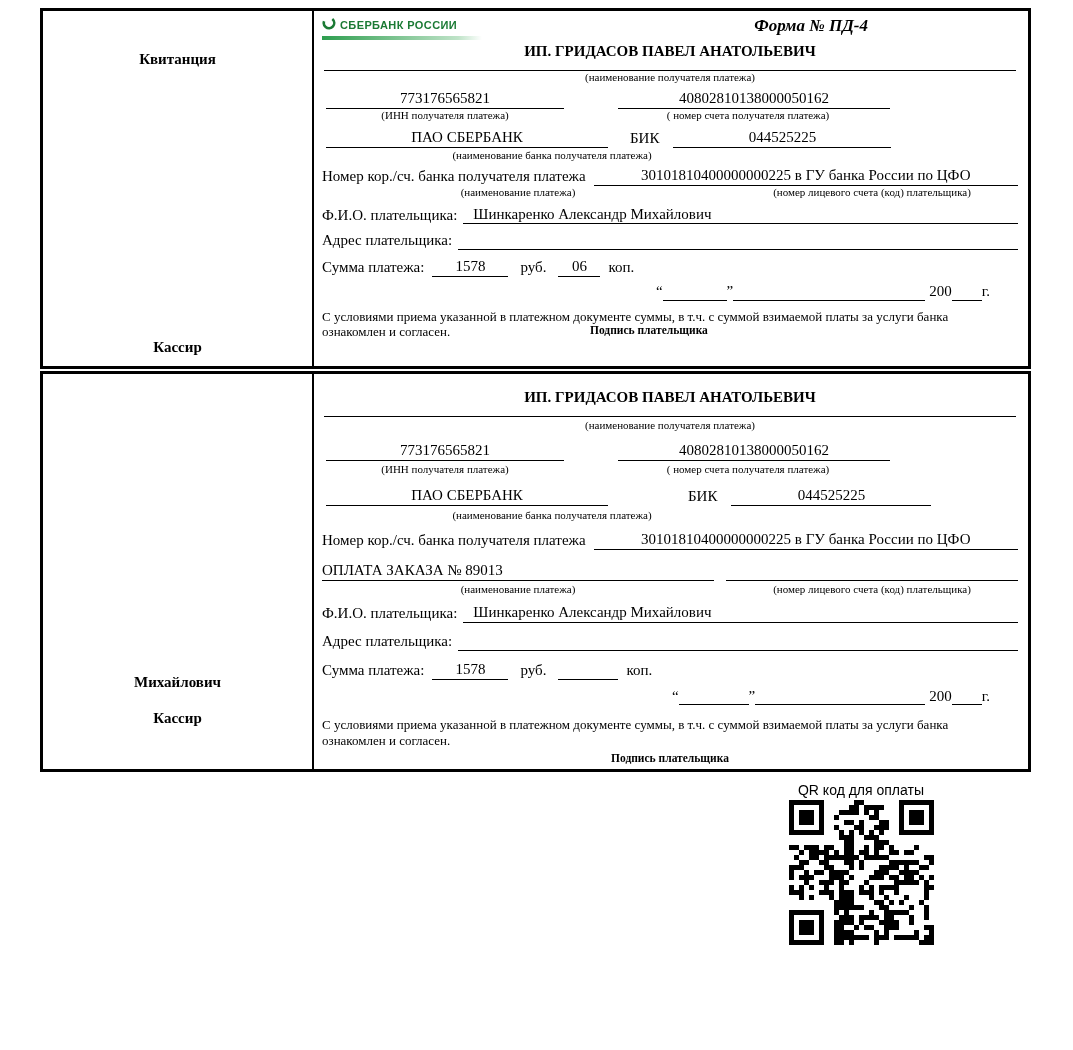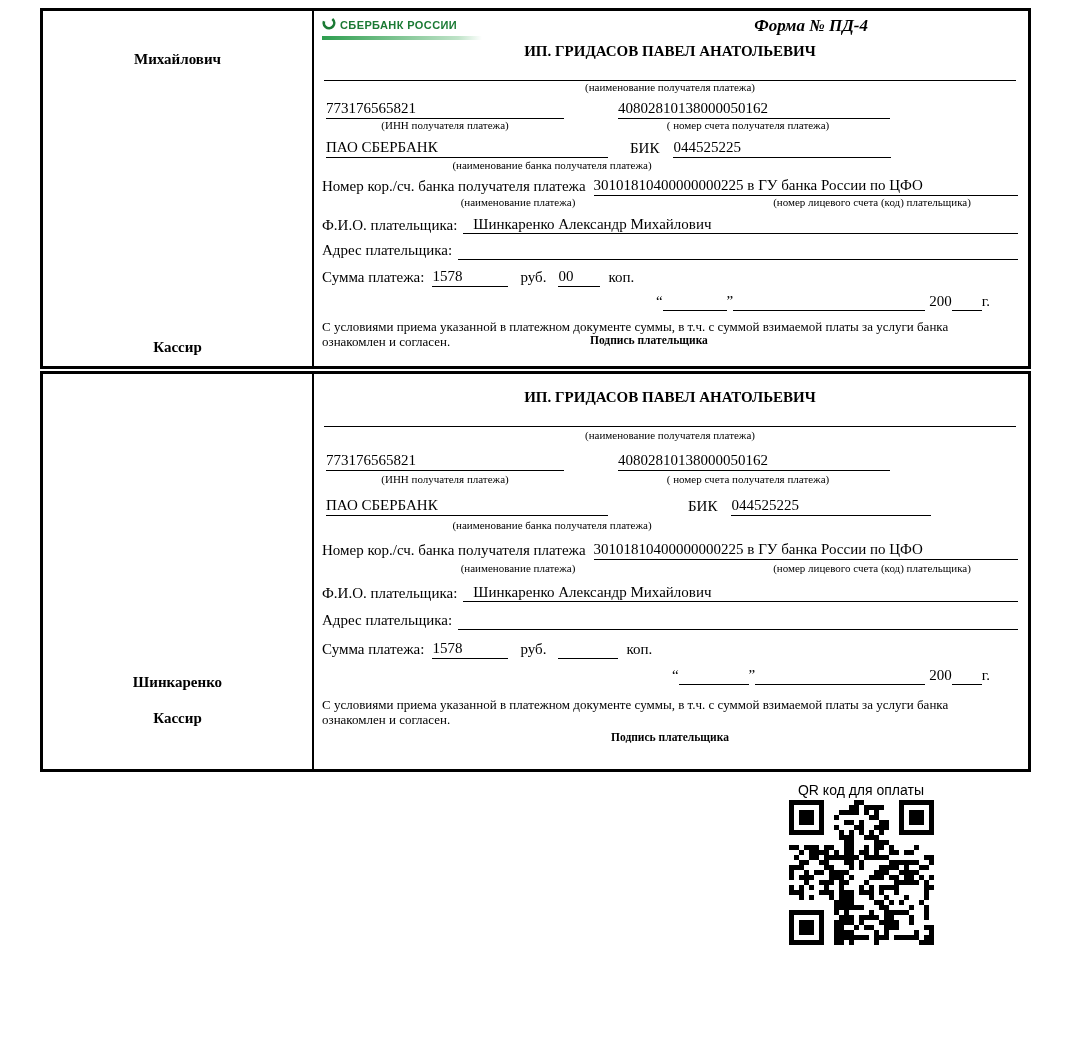--- a/index.html
+++ b/index.html
@@ -23,51 +23,51 @@
     position:relative; text-align:center; font-weight:bold; font-size:15px;
   }
   #box-notice  .side-label { position:absolute; top:40px;  left:0; width:100%; }
   #box-notice  .cashier    { position:absolute; bottom:10px; left:0; width:100%; }
   #box-receipt .side-label { position:absolute; bottom:78px; left:0; width:100%; }
   #box-receipt .cashier    { position:absolute; bottom:42px; left:0; width:100%; }
 
   .cell-right { flex:1; padding:5px 10px 3px 8px; font-size:15px; line-height:1.18; position:relative; }
 
   .row { display:flex; align-items:flex-end; }
-  .u { display:inline-block; border-bottom:1px solid #000; text-align:left; min-height:17px; vertical-align:bottom; }
+  .u { display:inline-block; border-bottom:1px solid #000; text-align:center; min-height:17px; vertical-align:bottom; }
   .small { font-size:11px; line-height:1.25; }
   .c { text-align:center; }
 
   .logo-row { display:flex; justify-content:space-between; align-items:flex-start; height:26px; }
   .sber-logo { display:inline-block; width:160px; }
   .sber-top { display:flex; align-items:center; gap:4px; }
   .sber-text { color:#1b7a34; font-weight:bold; font-size:11px; letter-spacing:.4px; font-family:"Liberation Sans", sans-serif; }
   .sber-bar { height:4px; margin-top:1px; background:linear-gradient(90deg,#2e9e4f,#bfe3c8 85%,#ffffff); }
   .form-no { font-weight:bold; font-style:italic; font-size:17px; padding-right:150px; white-space:nowrap; }
 
-  .title { text-align:center; font-weight:bold; border-bottom:1px solid #000; margin:1px 2px 0 2px; padding-bottom:19px; }
+  .title { text-align:center; font-weight:bold; border-bottom:1px solid #000; margin:1px 2px 0 2px; padding-bottom:9px; }
 
   .agree { position:relative; margin-top:8px; }
   .agree-text { font-size:13px; width:658px; line-height:1.22; }
   .sign-inline { position:absolute; left:268px; top:15px; font-weight:bold; font-size:11.5px; }
   .sign-block { text-align:center; font-weight:bold; font-size:11.5px; margin-top:3px; }
 
   .qr-wrap { position:absolute; left:745px; top:782px; width:232px; text-align:center; }
   .qr-caption { font-family:"Liberation Sans", sans-serif; font-size:14px; }
   .qr-box { width:150px; height:150px; margin:0 auto; background:#fff; }
   .qr-box svg { display:block; margin:2px auto 0 auto; }
 </style>
 </head>
 <body>
 
 <div class="sheet">
 
   <div class="formbox" id="box-notice">
     <div class="cell-left">
-      <div class="side-label">Михайлович</div>
+      <div class="side-label">Квитанция</div>
       <div class="cashier">Кассир</div>
     </div>
     <div class="cell-right">
 
       <div class="logo-row">
         <span class="sber-logo">
           <span class="sber-top">
             <span>
               <svg width="14" height="14" viewBox="0 0 14 14">
                   <circle cx="7" cy="7" r="5.2" fill="none" stroke="#1b7a34" stroke-width="2.6" stroke-dasharray="22 11" transform="rotate(-50 7 7)"></circle>
@@ -116,21 +116,21 @@
 
       <div class="row" style="margin-top:8px;">
         <span style="white-space:nowrap;">Адрес плательщика:</span>
         <span class="u" style="flex:1; margin-left:6px;"></span>
       </div>
 
       <div class="row" style="margin-top:8px;">
         <span>Сумма платежа:</span>
         <span class="u" style="width:76px; margin-left:8px;">1578</span>
         <span style="margin-left:12px;">руб.</span>
-        <span class="u" style="width:42px; margin-left:12px;">00</span>
+        <span class="u" style="width:42px; margin-left:12px;">06</span>
         <span style="margin-left:8px;">коп.</span>
       </div>
 
       <div class="row" style="margin-top:6px; justify-content:flex-end; padding-right:28px;">
         <span>“</span>
         <span class="u" style="width:64px;"></span>
         <span>”</span>
         <span class="u" style="width:192px;"></span>
         <span style="margin-left:4px;">200</span>
         <span class="u" style="width:30px;"></span>
@@ -140,21 +140,21 @@
       <div class="agree">
         <div class="agree-text">С условиями приема указанной в платежном документе суммы, в т.ч. с суммой взимаемой платы за услуги банка ознакомлен и согласен.</div>
         <div class="sign-inline">Подпись плательщика</div>
       </div>
 
     </div>
   </div>
 
   <div class="formbox" id="box-receipt">
     <div class="cell-left">
-      <div class="side-label">Шинкаренко</div>
+      <div class="side-label">Михайлович</div>
       <div class="cashier">Кассир</div>
     </div>
     <div class="cell-right" style="padding-top:14px;">
 
       <div class="title">ИП. ГРИДАСОВ ПАВЕЛ АНАТОЛЬЕВИЧ</div>
       <div class="small c" style="margin-top:2px;">(наименование получателя платежа)</div>
 
       <div class="row" style="margin-top:10px;">
         <span class="u" style="width:238px; margin-left:4px;">773176565821</span>
         <span class="u" style="width:272px; margin-left:54px;">40802810138000050162</span>
@@ -169,20 +169,24 @@
         <span style="margin-left:80px;">БИК</span>
         <span class="u" style="width:200px; margin-left:14px;">044525225</span>
       </div>
       <div class="small c" style="width:460px; margin-top:3px;">(наименование банка получателя платежа)</div>
 
       <div class="row" style="margin-top:9px;">
         <span style="white-space:nowrap;">Номер кор./сч. банка получателя платежа</span>
         <span class="u" style="flex:1; margin-left:8px;">30101810400000000225 в ГУ банка России по ЦФО</span>
       </div>
 
+      <div class="row" style="margin-top:12px;">
+        <span class="u" style="width:392px; text-align:left;">ОПЛАТА ЗАКАЗА № 89013</span>
+        <span class="u" style="flex:1; margin-left:12px;"></span>
+      </div>
       <div class="row" style="margin-top:2px;">
         <span class="small c" style="width:392px;">(наименование платежа)</span>
         <span class="small c" style="flex:1; margin-left:12px;">(номер лицевого счета (код) плательщика)</span>
       </div>
 
       <div class="row" style="margin-top:8px;">
         <span style="white-space:nowrap;">Ф.И.О. плательщика:</span>
         <span class="u" style="flex:1; margin-left:6px; text-align:left; padding-left:10px;">Шинкаренко Александр  Михайлович</span>
       </div>
 

